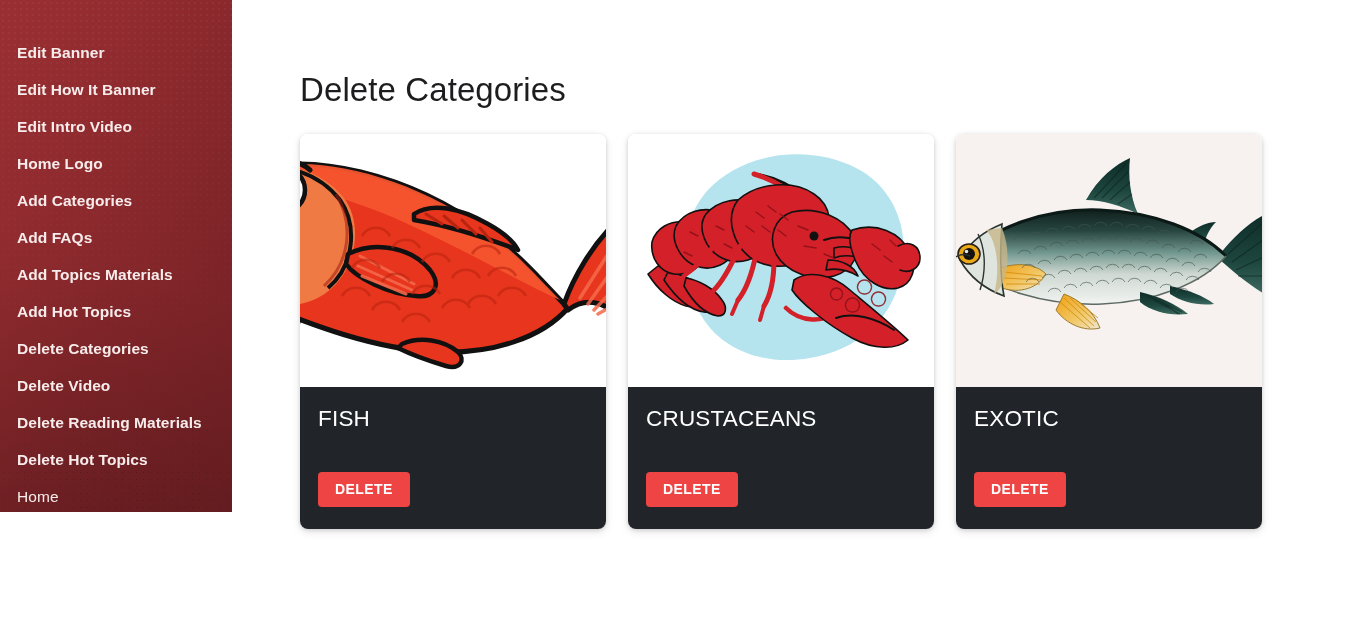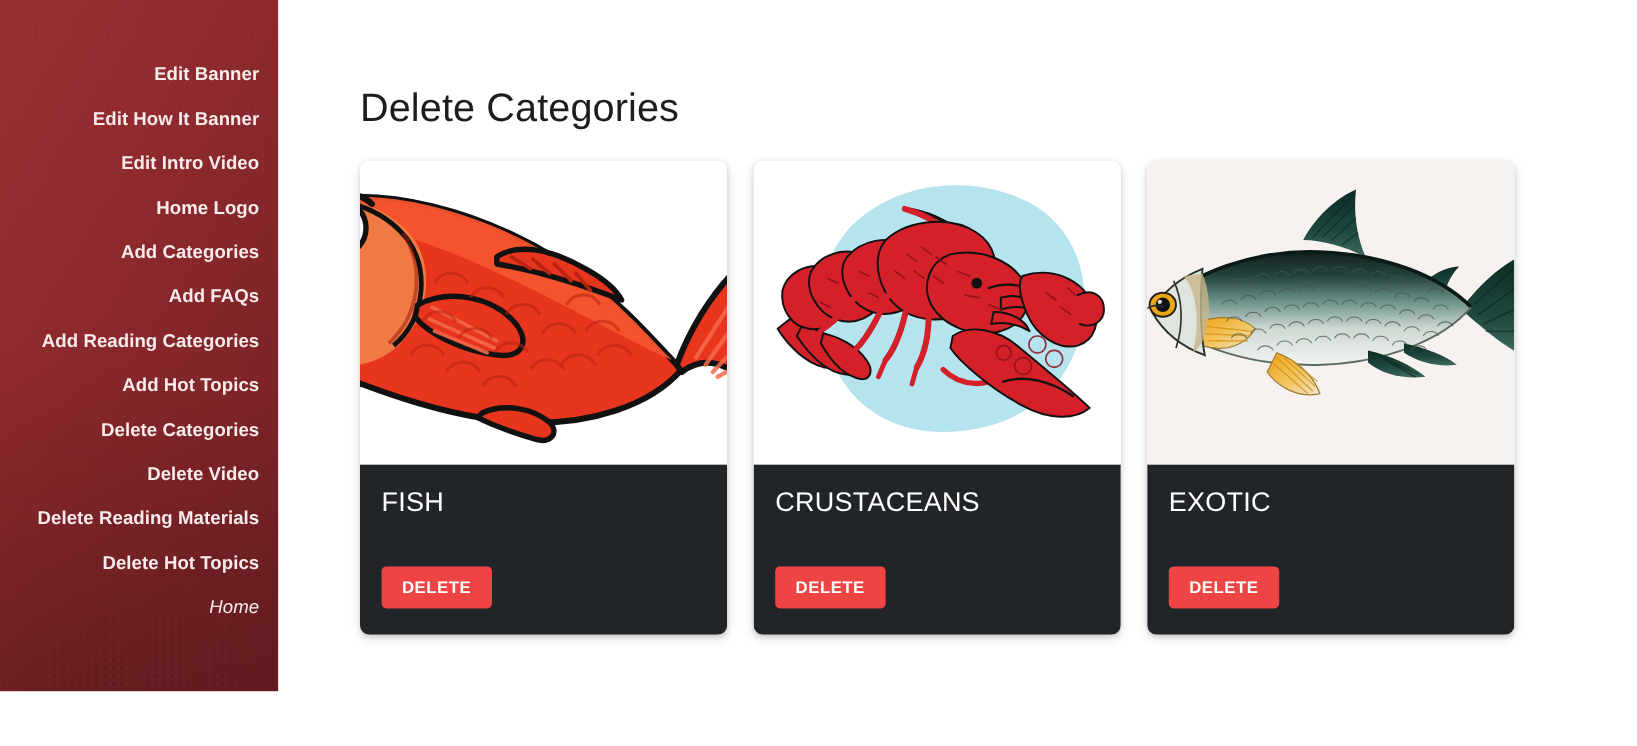--- a/index.html
+++ b/index.html
@@ -15,28 +15,27 @@
     width: 1364px;
     height: 622px;
     display: flex;
     background: #ffffff;
   }
 
   
   .sidebar {
     position: relative;
     width: 232px;
-    height: 576px;
+    height: 512px;
     flex: 0 0 232px;
     background:
       radial-gradient(circle at 20% 115%, rgba(0,0,0,0.22) 0%, rgba(0,0,0,0) 55%),
       linear-gradient(120deg, #9a2f33 0%, #8e2a2e 35%, #7e2428 70%, #6e1f23 100%);
     overflow: hidden;
-    padding-top: 44px;
-    text-align: right;
+    padding-top: 34px;
   }
   .sidebar-texture {
     position: absolute;
     inset: 0;
     background-image: radial-gradient(rgba(0,0,0,0.30) 0.9px, transparent 1px);
     background-size: 7px 7px;
     -webkit-mask-image: radial-gradient(ellipse 150% 70% at 55% 118%, #000 10%, rgba(0,0,0,0.55) 38%, rgba(0,0,0,0) 70%);
     mask-image: radial-gradient(ellipse 150% 70% at 55% 118%, #000 10%, rgba(0,0,0,0.55) 38%, rgba(0,0,0,0) 70%);
     pointer-events: none;
   }
@@ -53,21 +52,21 @@
     height: 37px;
     line-height: 37px;
     color: #f7eceb;
     font-size: 15.5px;
     font-weight: 600;
     letter-spacing: 0.05px;
     text-decoration: none;
     white-space: nowrap;
     cursor: pointer;
   }
-  .nav-item.light { font-weight: 400; font-style: italic; }
+  .nav-item.light { font-weight: 400; }
 
   
   .main {
     position: relative;
     flex: 1 1 auto;
     height: 622px;
     background: #ffffff;
     padding: 0 0 0 68px;
     overflow: hidden;
   }
@@ -137,21 +136,21 @@
   <aside class="sidebar">
     <div class="sidebar-texture upper"></div>
     <div class="sidebar-texture"></div>
     <nav class="nav">
       <a class="nav-item">Edit Banner</a>
       <a class="nav-item">Edit How It Banner</a>
       <a class="nav-item">Edit Intro Video</a>
       <a class="nav-item">Home Logo</a>
       <a class="nav-item">Add Categories</a>
       <a class="nav-item">Add FAQs</a>
-      <a class="nav-item">Add Reading Categories</a>
+      <a class="nav-item">Add Topics Materials</a>
       <a class="nav-item">Add Hot Topics</a>
       <a class="nav-item">Delete Categories</a>
       <a class="nav-item">Delete Video</a>
       <a class="nav-item">Delete Reading Materials</a>
       <a class="nav-item">Delete Hot Topics</a>
       <a class="nav-item light">Home</a>
     </nav>
   </aside>
 
   <main class="main">

